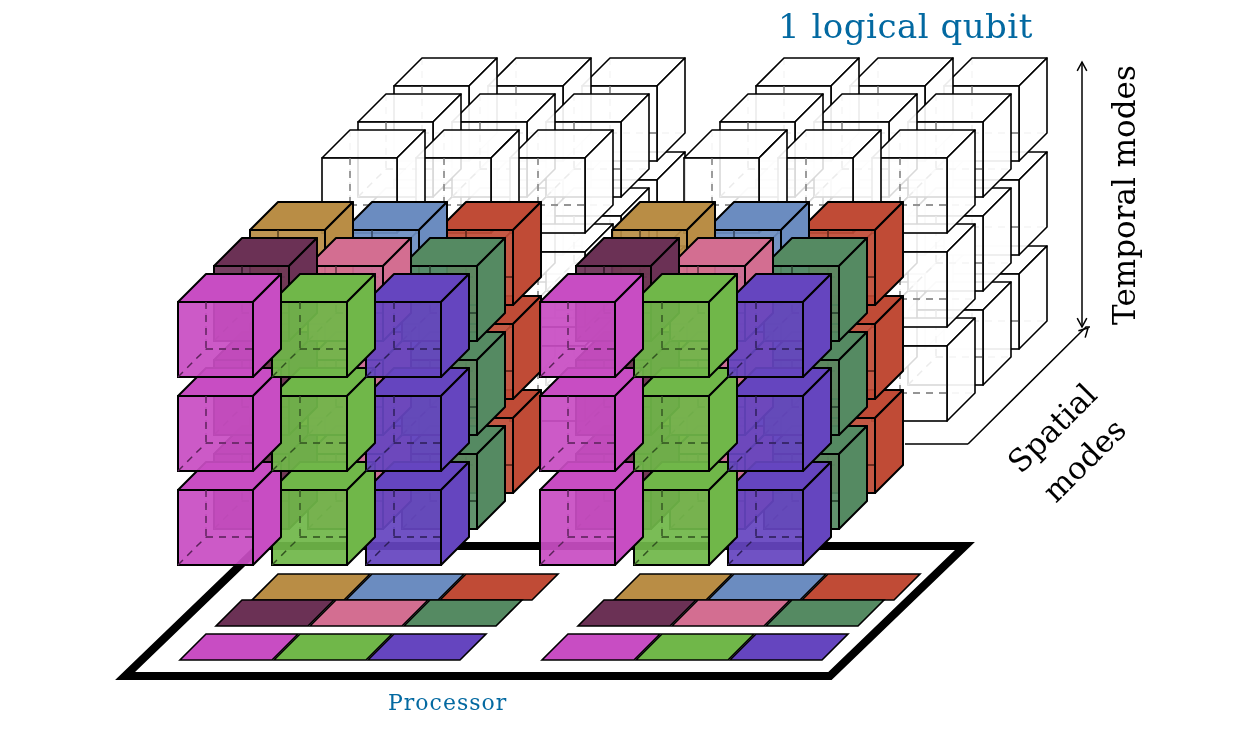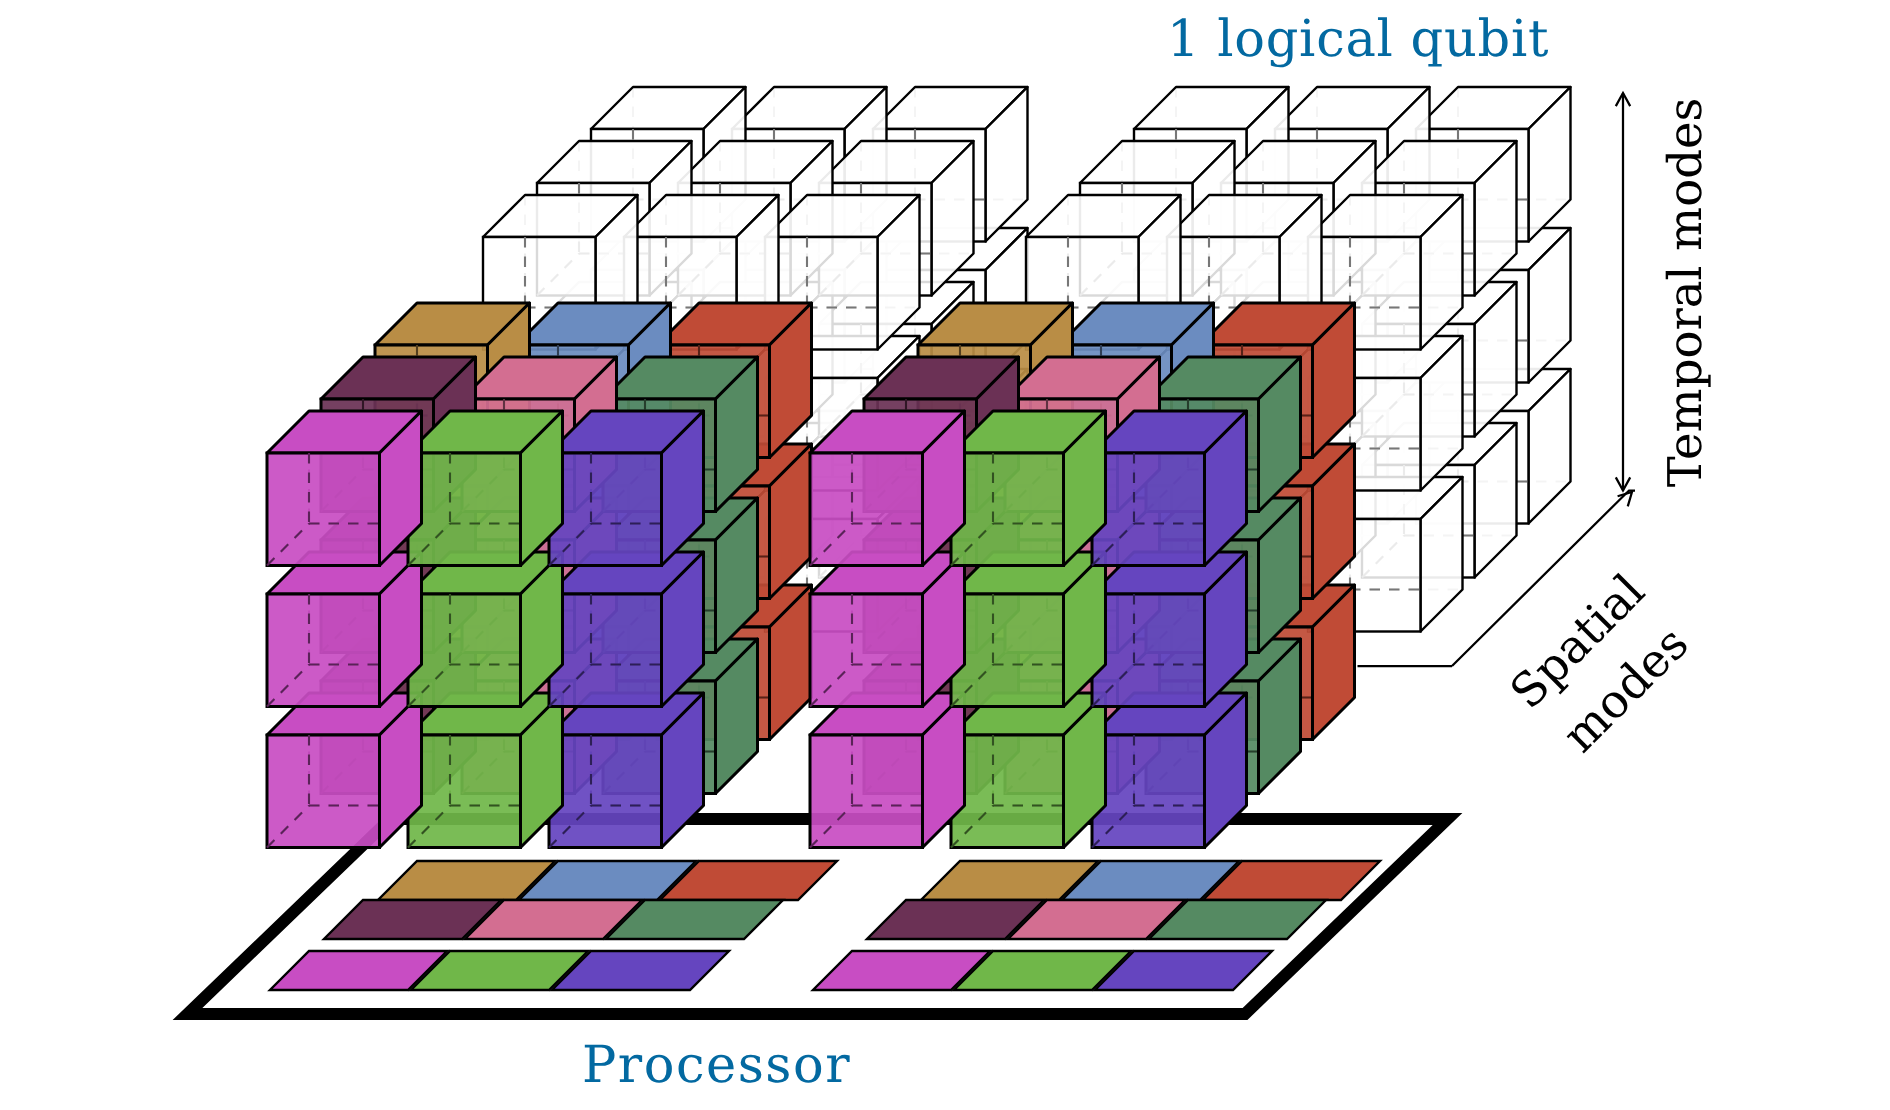--- a/index.html
+++ b/index.html
@@ -1,20 +1,20 @@
 <!DOCTYPE html>
 <html><head>
 <meta charset="utf-8">
 <style>
   html, body { margin: 0; padding: 0; background: #ffffff; }
   body { width: 1260px; height: 740px; overflow: hidden; position: relative; }
   #stage { position: absolute; left: 0; top: 0; width: 1260px; height: 740px; }
   .lbl { position: absolute; font-family: "DejaVu Serif", "Liberation Serif", serif; color: #0369a1; white-space: nowrap; }
   #title { left: 778px; top: 6px; font-size: 34px; letter-spacing: 0.5px; }
-  #processor-label { left: 388px; top: 690px; font-size: 34px; letter-spacing: 1px; }
+  #processor-label { left: 388px; top: 690px; font-size: 22px; letter-spacing: 1px; }
   #temporal-label-wrap { position: absolute; left: 1124px; top: 195px; width: 0; height: 0; }
   #temporal-label-wrap span { position: absolute; font-family: "DejaVu Serif", "Liberation Serif", serif; font-size: 31px; white-space: nowrap; transform: translate(-50%, -50%) rotate(-90deg); left: 0; top: 0; }
   #spatial-wrap { position: absolute; left: 1060px; top: 430px; width: 0; height: 0; }
   #spatial-wrap .line { position: absolute; left: 0; font-family: "DejaVu Serif", "Liberation Serif", serif; font-size: 31px; white-space: nowrap; transform: translate(-50%, -50%) rotate(-45deg); }
 </style>
 </head>
 <body>
 
 <svg id="stage" xmlns="http://www.w3.org/2000/svg" width="1260" height="740" viewBox="0 0 1260 740">
   <g id="processor-layer">

